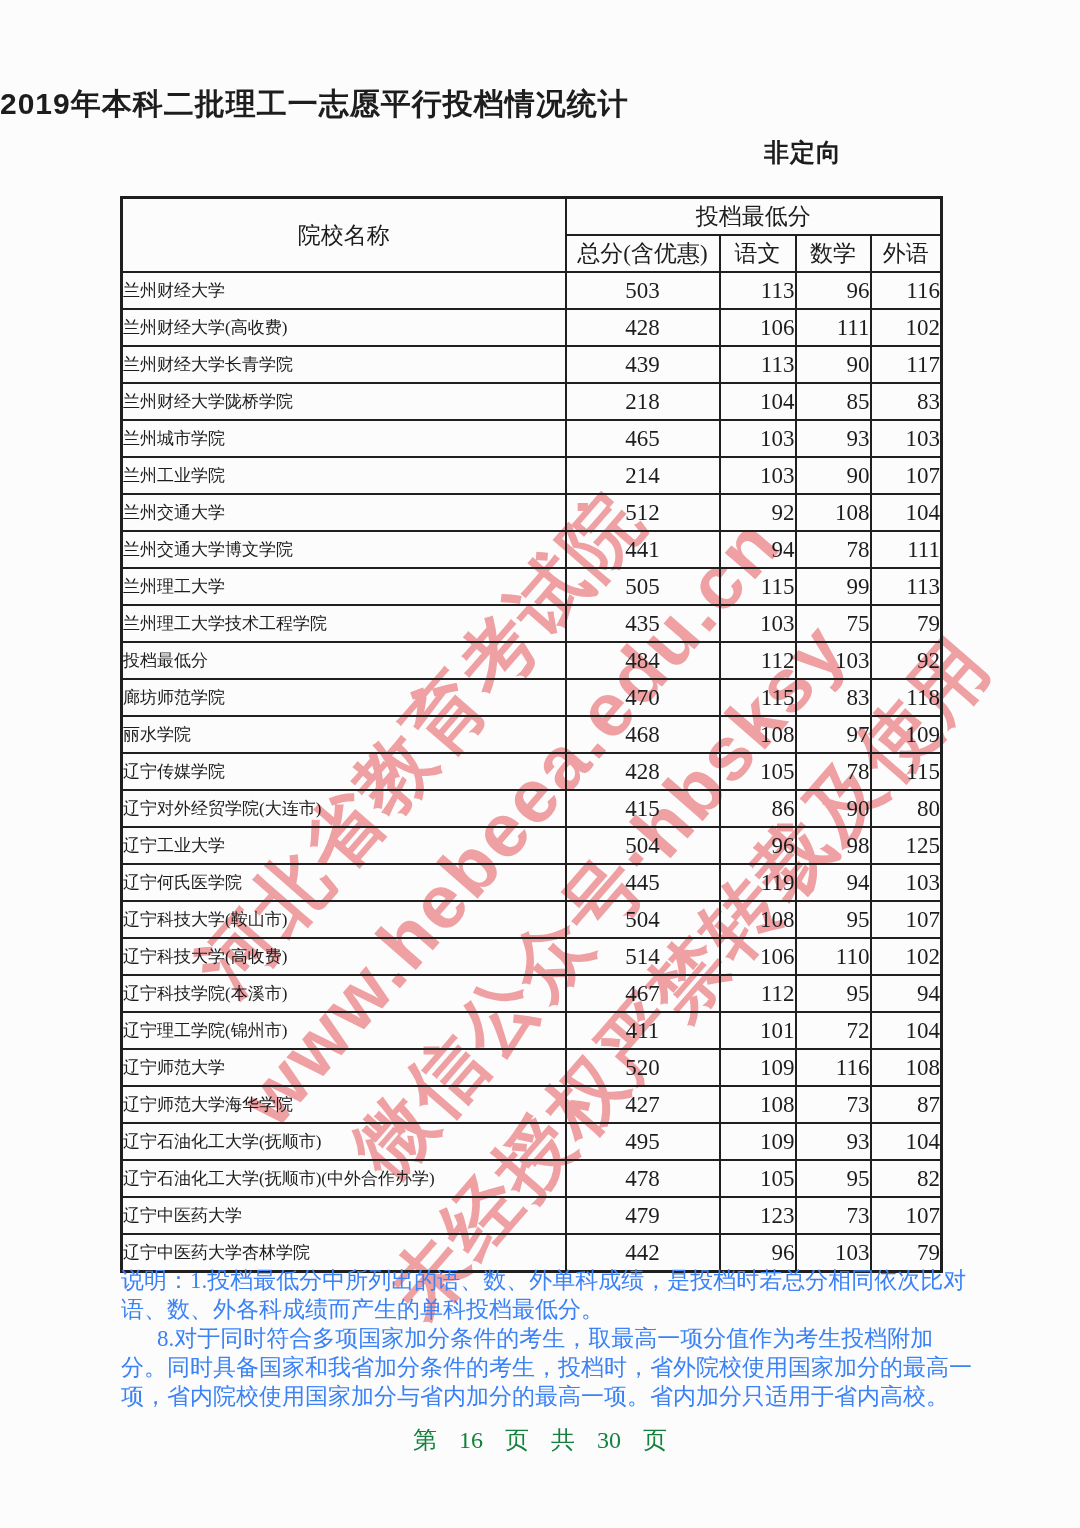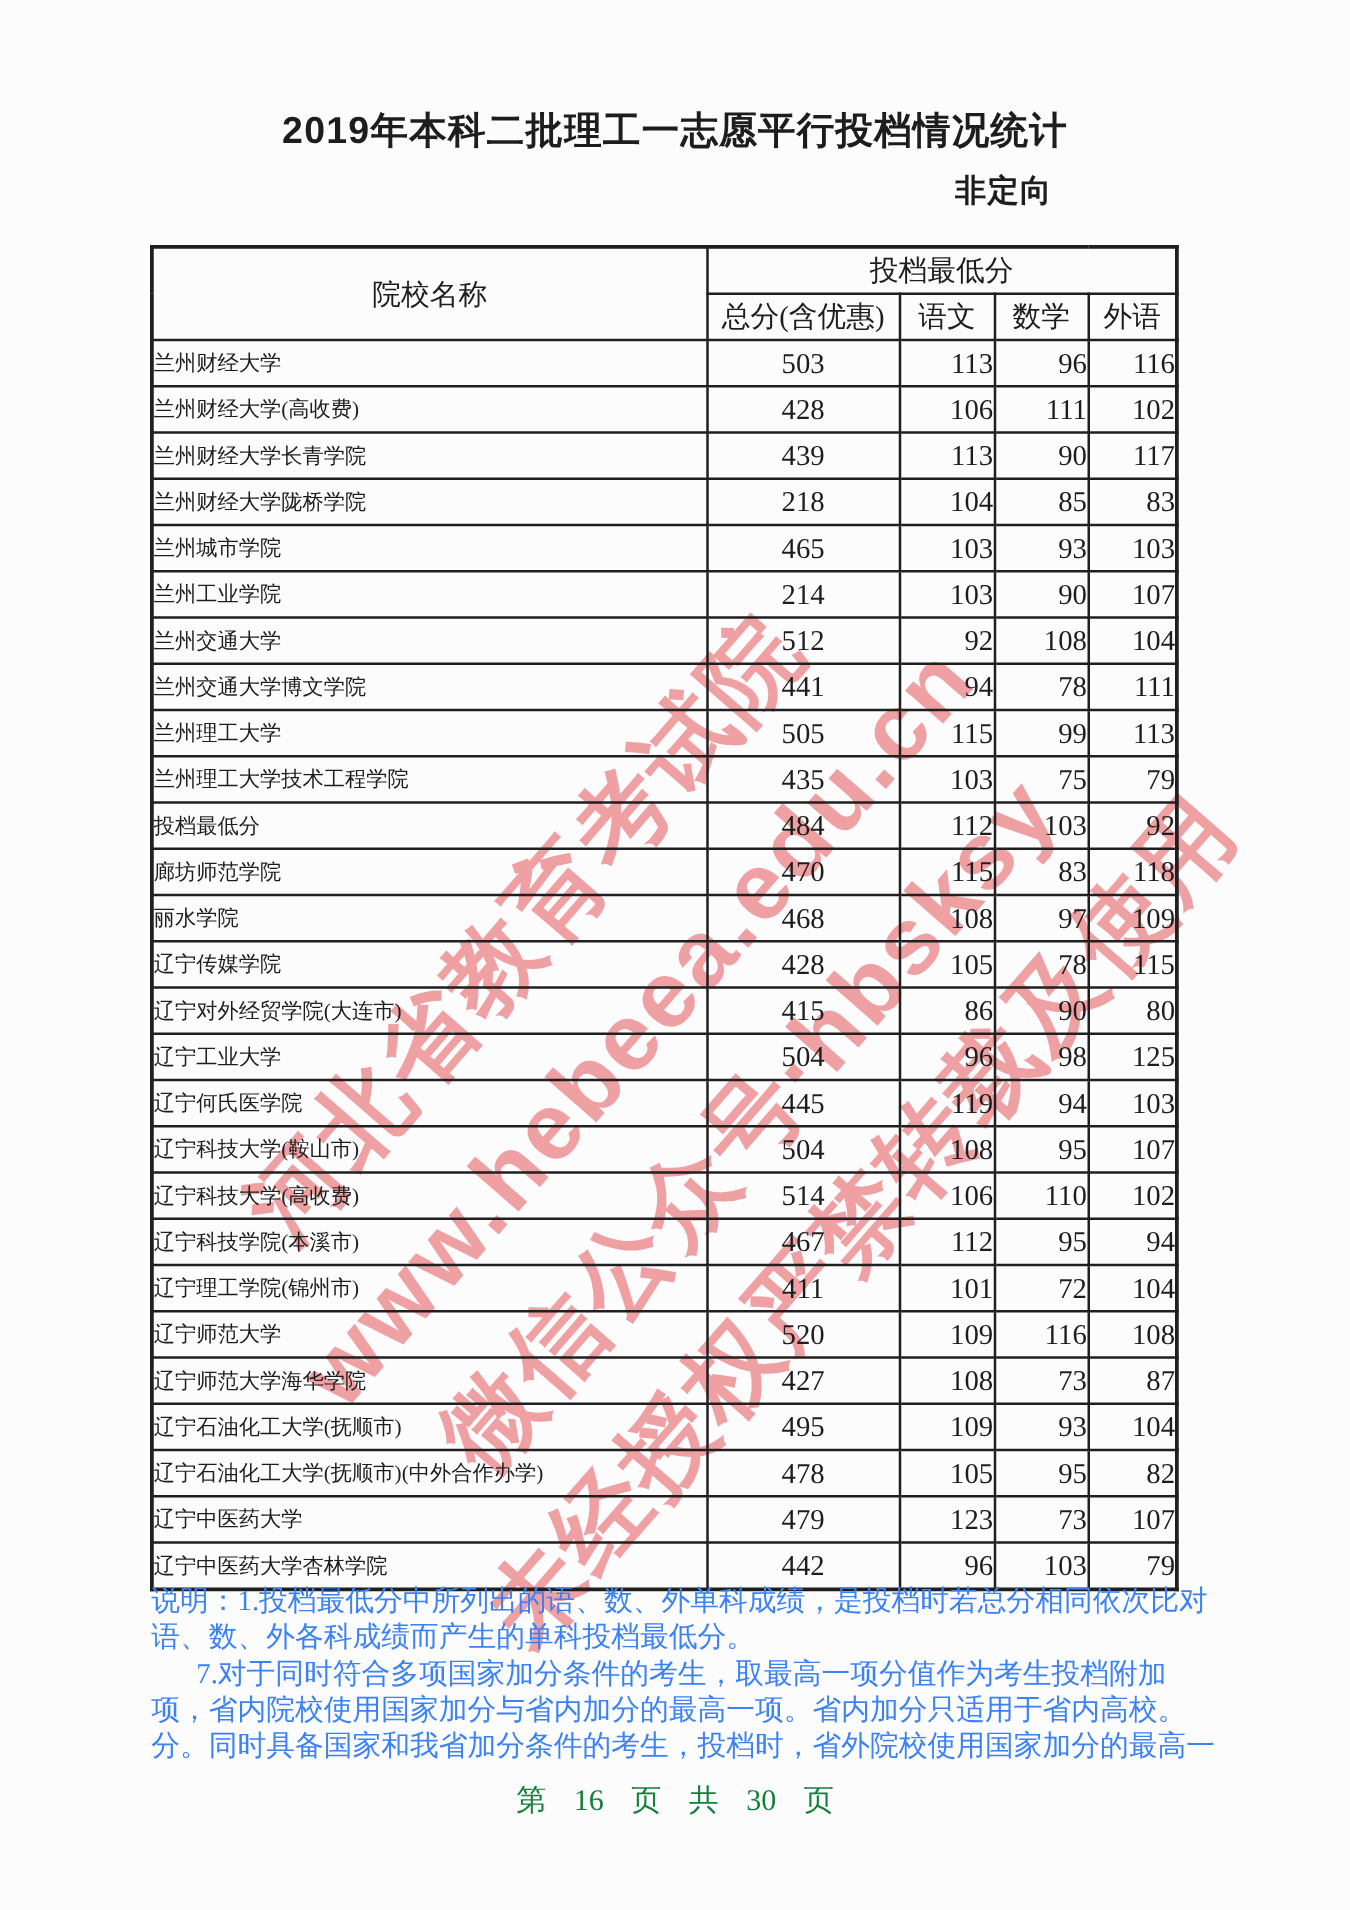--- a/index.html
+++ b/index.html
@@ -7,21 +7,21 @@
   .page{
     position:relative;
     width:1080px;height:1528px;
     background:#fcfcfc;
     overflow:hidden;
     font-family:"Liberation Serif","DejaVu Serif",serif;
     color:#1d1d1d;
   }
   .doc-title{
     position:absolute;top:84px;left:0;width:100%;
-    text-align:center;
+    text-align:left;
     font-family:"Liberation Sans","DejaVu Sans",sans-serif;
     font-weight:bold;font-size:30px;letter-spacing:1px;
   }
   .category-label{
     position:absolute;top:136px;left:764px;
     font-family:"Liberation Sans","DejaVu Sans",sans-serif;
     font-weight:bold;font-size:25px;letter-spacing:1px;
   }
   table.score-table{
     position:absolute;left:120px;top:176px;
@@ -308,20 +308,20 @@
           <td class="cell-chinese">96</td>
           <td class="cell-math">103</td>
           <td class="cell-foreign">79</td>
         </tr>
       </tbody>
   </table>
 
   <div class="notes">
       <div class="note-line">说明：1.投档最低分中所列出的语、数、外单科成绩，是投档时若总分相同依次比对</div>
       <div class="note-line">语、数、外各科成绩而产生的单科投档最低分。</div>
-      <div class="note-line indented">7.对于同时符合多项国家加分条件的考生，取最高一项分值作为考生投档附加</div>
+      <div class="note-line indented">8.对于同时符合多项国家加分条件的考生，取最高一项分值作为考生投档附加</div>
+      <div class="note-line">分。同时具备国家和我省加分条件的考生，投档时，省外院校使用国家加分的最高一</div>
       <div class="note-line">项，省内院校使用国家加分与省内加分的最高一项。省内加分只适用于省内高校。</div>
-      <div class="note-line">分。同时具备国家和我省加分条件的考生，投档时，省外院校使用国家加分的最高一</div>
     </div>
 
   <div class="page-footer"><span>第</span><span>16</span><span>页</span><span>共</span><span>30</span><span>页</span></div>
 
 </div>
 
 </body></html>

